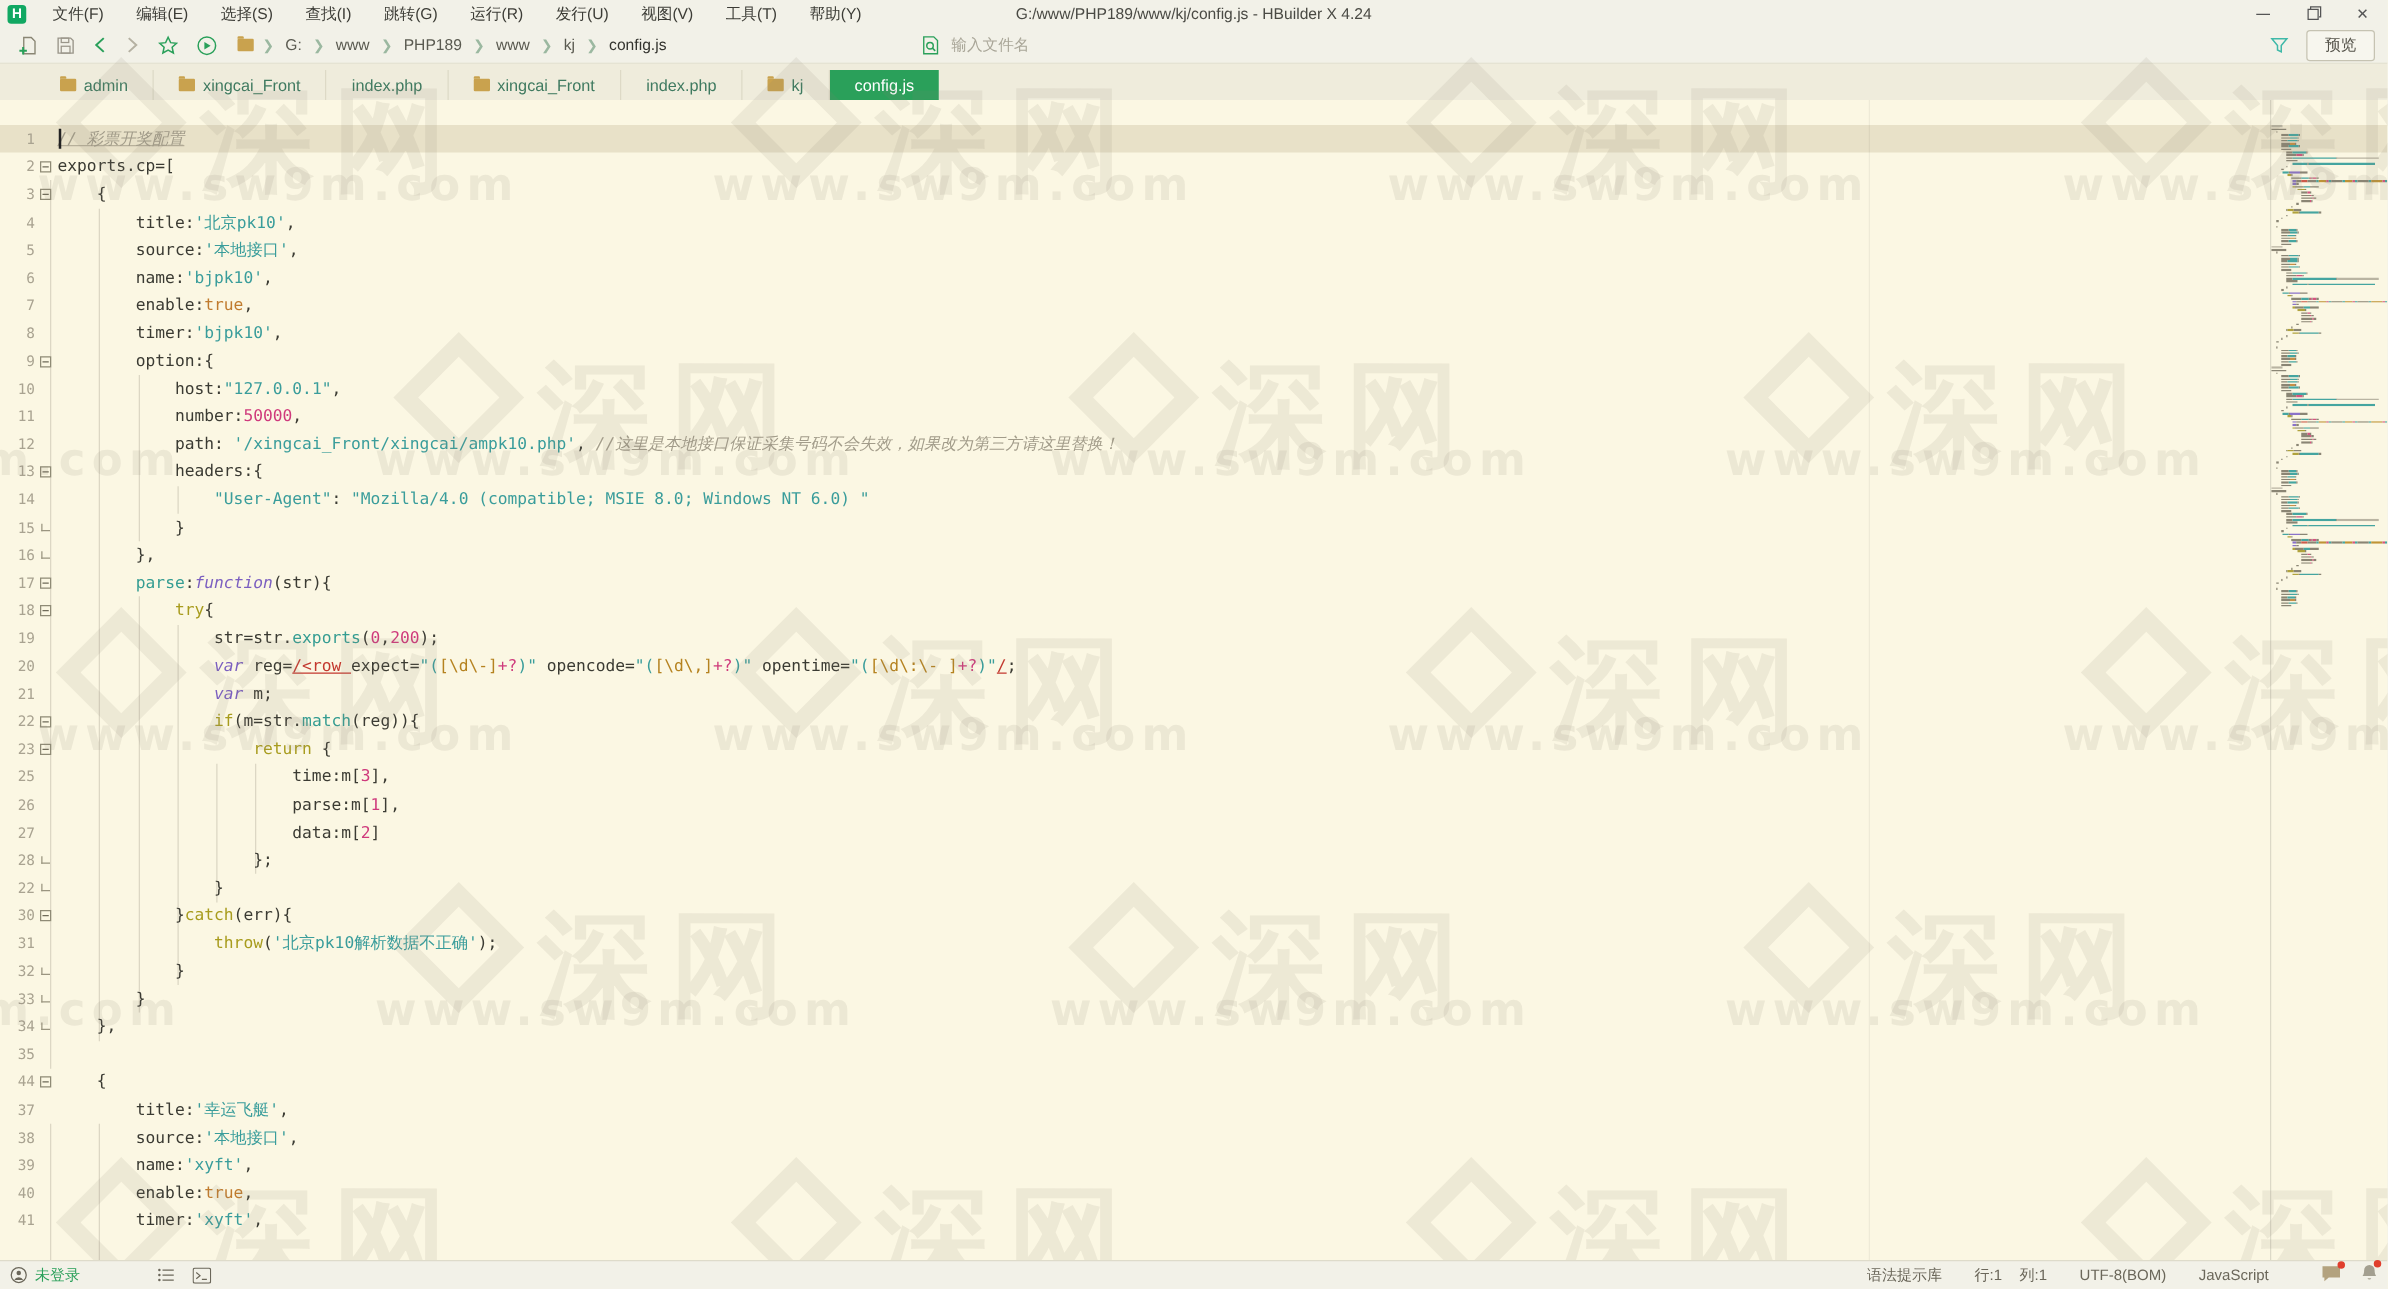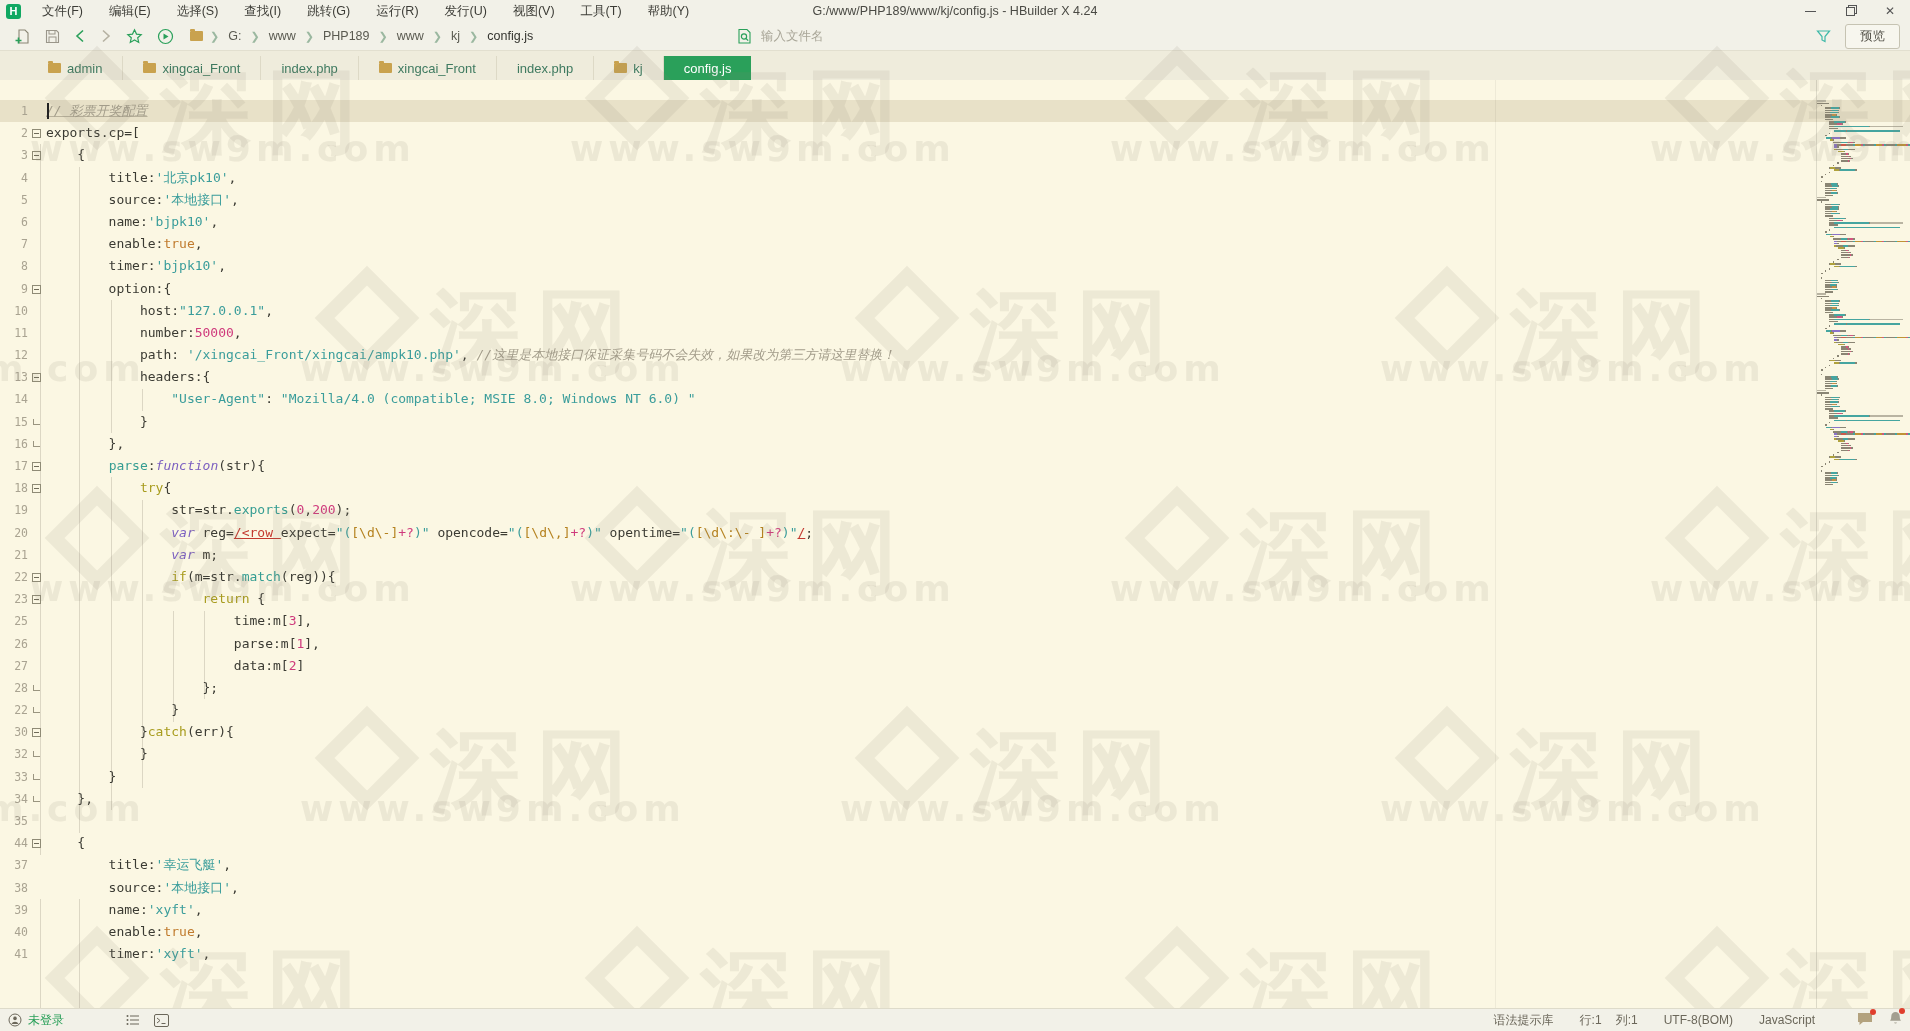--- a/index.html
+++ b/index.html
@@ -242,20 +242,21 @@
         <div class="line"><span class="ln">20</span><span class="fold"></span><span class="plain">                </span><span class="decl">var</span><span class="plain"> reg=</span><span class="rx">/&lt;row </span><span class="plain">expect=</span><span class="str">"(</span><span class="rxc">[\d\-]</span><span class="num">+?</span><span class="str">)"</span><span class="plain"> opencode=</span><span class="str">"(</span><span class="rxc">[\d\,]</span><span class="num">+?</span><span class="str">)"</span><span class="plain"> opentime=</span><span class="str">"(</span><span class="rxc">[\d\:\- ]</span><span class="num">+?</span><span class="str">)"</span><span class="rx">/</span><span class="plain">;</span></div>
         <div class="line"><span class="ln">21</span><span class="fold"></span><span class="plain">                </span><span class="decl">var</span><span class="plain"> m;</span></div>
         <div class="line"><span class="ln">22</span><span class="fold"><span class="fbox"></span></span><span class="plain">                </span><span class="kw">if</span><span class="plain">(m=str.</span><span class="fn">match</span><span class="plain">(reg)){</span></div>
         <div class="line"><span class="ln">23</span><span class="fold"><span class="fbox"></span></span><span class="plain">                    </span><span class="kw">return</span><span class="plain"> {</span></div>
         <div class="line"><span class="ln">25</span><span class="fold"></span><span class="plain">                        time:m[</span><span class="num">3</span><span class="plain">],</span></div>
         <div class="line"><span class="ln">26</span><span class="fold"></span><span class="plain">                        parse:m[</span><span class="num">1</span><span class="plain">],</span></div>
         <div class="line"><span class="ln">27</span><span class="fold"></span><span class="plain">                        data:m[</span><span class="num">2</span><span class="plain">]</span></div>
         <div class="line"><span class="ln">28</span><span class="fold"><span class="fend"></span></span><span class="plain">                    };</span></div>
         <div class="line"><span class="ln">22</span><span class="fold"><span class="fend"></span></span><span class="plain">                }</span></div>
         <div class="line"><span class="ln">30</span><span class="fold"><span class="fbox"></span></span><span class="plain">            }</span><span class="kw">catch</span><span class="plain">(err){</span></div>
+        <div class="line"><span class="ln">31</span><span class="fold"></span><span class="plain">                </span><span class="kw">throw</span><span class="plain">(</span><span class="str">'北京pk10解析数据不正确'</span><span class="plain">);</span></div>
         <div class="line"><span class="ln">32</span><span class="fold"><span class="fend"></span></span><span class="plain">            }</span></div>
         <div class="line"><span class="ln">33</span><span class="fold"><span class="fend"></span></span><span class="plain">        }</span></div>
         <div class="line"><span class="ln">34</span><span class="fold"><span class="fend"></span></span><span class="plain">    },</span></div>
         <div class="line"><span class="ln">35</span><span class="fold"></span></div>
         <div class="line"><span class="ln">44</span><span class="fold"><span class="fbox"></span></span><span class="plain">    {</span></div>
         <div class="line"><span class="ln">37</span><span class="fold"></span><span class="plain">        title:</span><span class="str">'幸运飞艇'</span><span class="plain">,</span></div>
         <div class="line"><span class="ln">38</span><span class="fold"></span><span class="plain">        source:</span><span class="str">'本地接口'</span><span class="plain">,</span></div>
         <div class="line"><span class="ln">39</span><span class="fold"></span><span class="plain">        name:</span><span class="str">'xyft'</span><span class="plain">,</span></div>
         <div class="line"><span class="ln">40</span><span class="fold"></span><span class="plain">        enable:</span><span class="bool">true</span><span class="plain">,</span></div>
         <div class="line"><span class="ln">41</span><span class="fold"></span><span class="plain">        timer:</span><span class="str">'xyft'</span><span class="plain">,</span></div>

